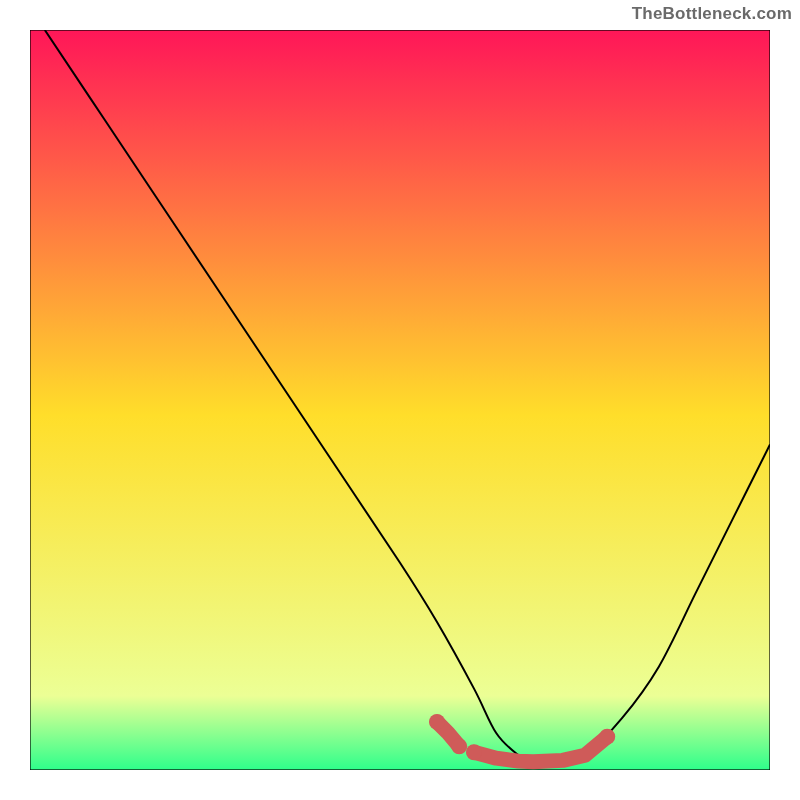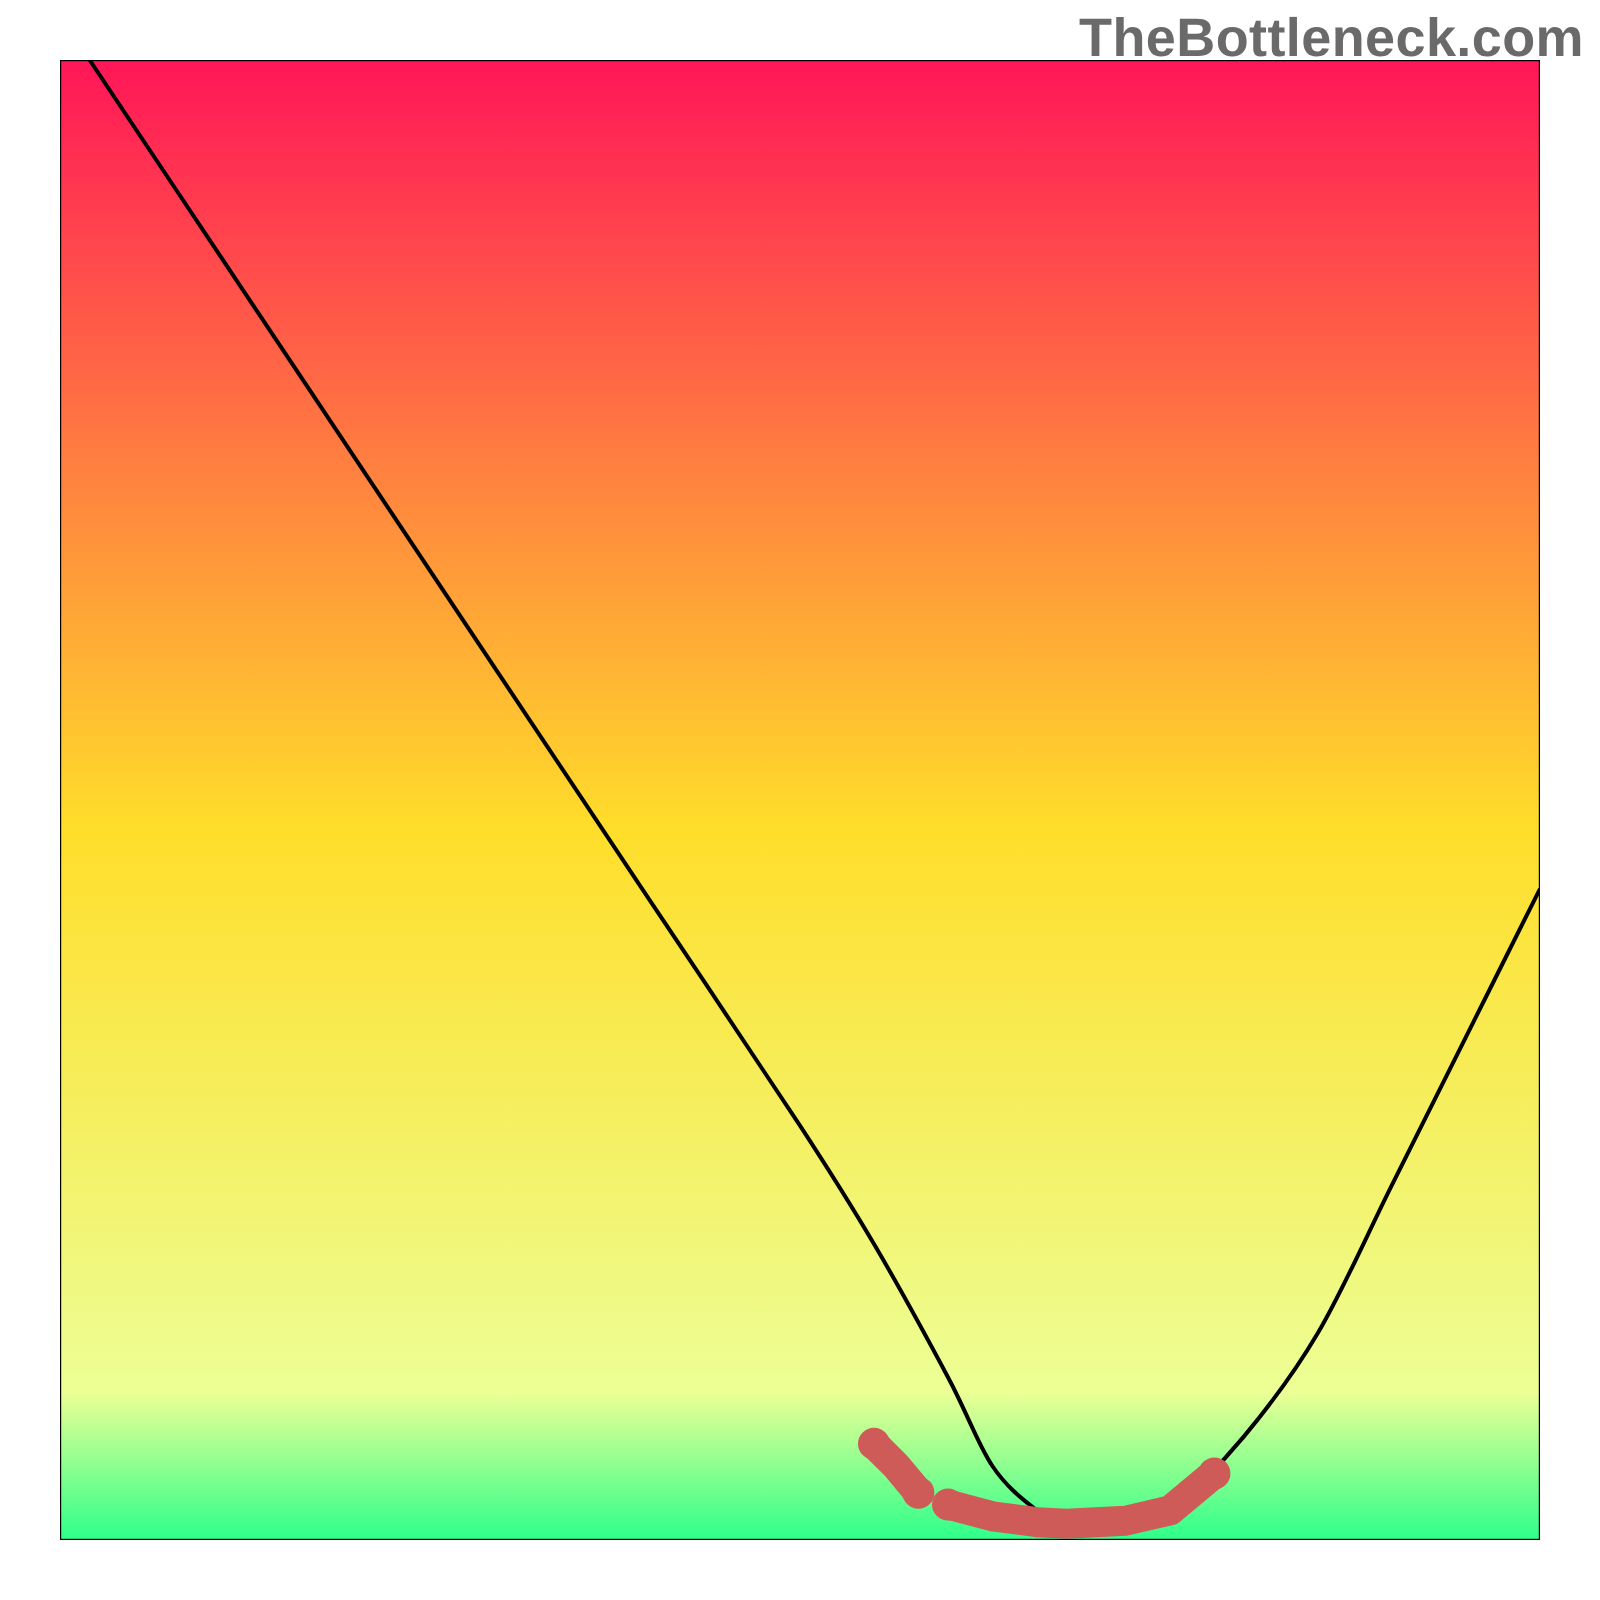--- a/index.html
+++ b/index.html
@@ -13,21 +13,21 @@
   }
   .wrap {
     position: relative;
     width: 800px;
     height: 800px;
   }
   .watermark {
     position: absolute;
     top: 4px;
     right: 8px;
-    font-size: 27px;
+    font-size: 17px;
     font-weight: 600;
     color: #6a6a6a;
     letter-spacing: 0.2px;
     z-index: 3;
   }
   .plot {
     position: absolute;
     left: 30px;
     top: 30px;
     width: 740px;

